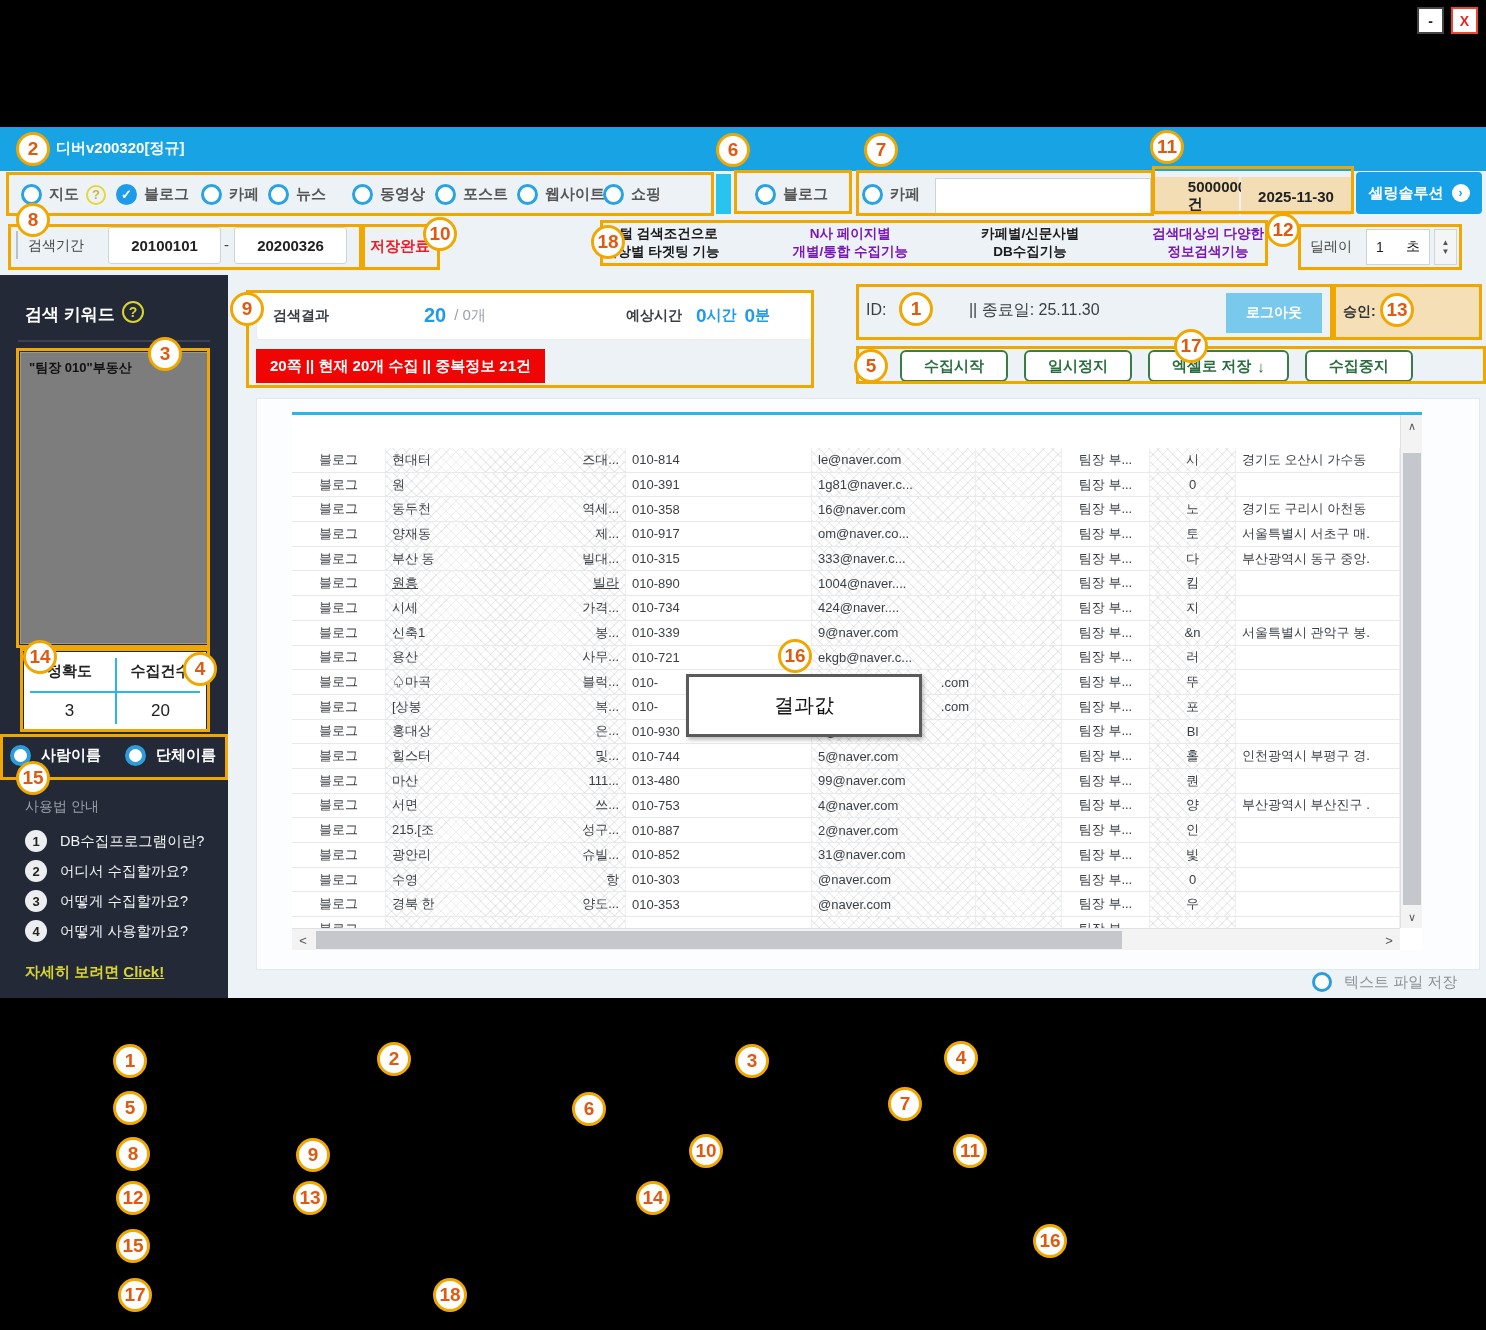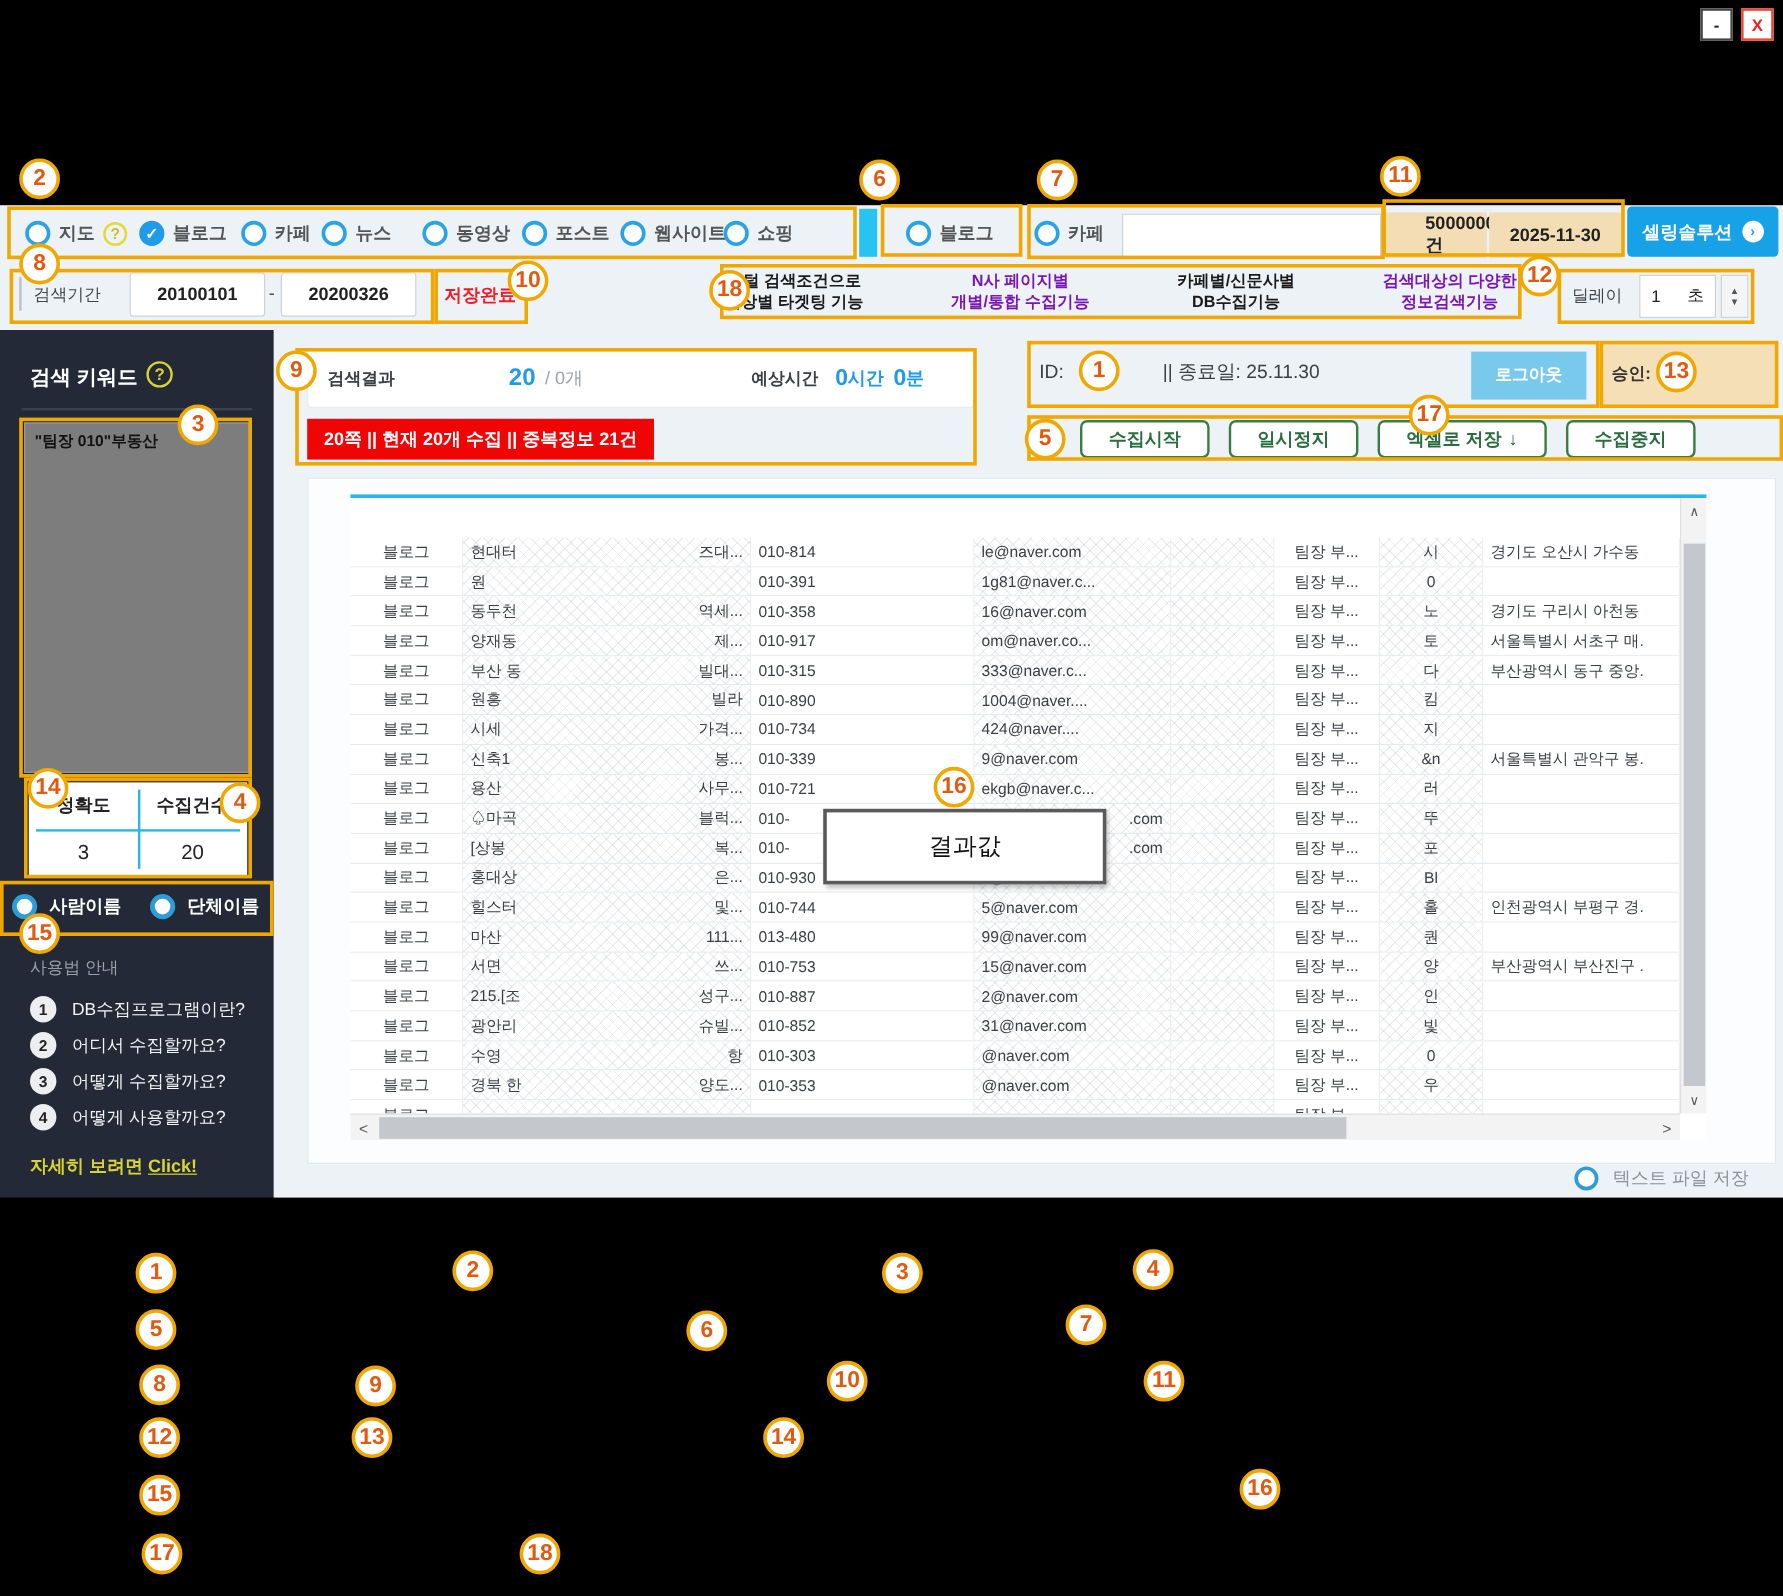--- a/index.html
+++ b/index.html
@@ -112,20 +112,23 @@
 
   
   .abox { position:absolute; border:3px solid #F0A800; z-index:40; pointer-events:none; }
   .marker { position:absolute; width:34px; height:34px; border-radius:50%; background:#fff; border:3px solid #F0A800; color:#E05A10; font-weight:bold; font-size:19px; display:flex; align-items:center; justify-content:center; transform:translate(-50%,-50%); z-index:50; }
 </style>
 </head>
 <body>
 
 <div class="screen">
 
+  <div class="titlebar">
+    <div class="title-text">디버v200320[정규]</div>
+  </div>
   <div class="winbtn btn-min">-</div>
   <div class="winbtn btn-close">X</div>
 
   <div class="band"></div>
   <div id="portal-tabs">
       <div class="portal-tab" style="left: 21px;">
         <span class="radio"></span>
         <span class="portal-label">지도</span>
         <span class="help-badge">?</span>
       </div>
@@ -363,21 +366,21 @@
           </div>
           <div class="td" style="width: 186px;">010-315</div>
           <div class="td hatch" style="width: 164px; justify-content: flex-start;">333@naver.c...</div>
           <div class="td hatch" style="width: 86px;"></div>
           <div class="td td-kw" style="width: 88px;">팀장 부...</div>
           <div class="td td-co hatch" style="width: 86px;">다</div>
           <div class="td" style="width: 164px;">부산광역시 동구 중앙.</div>
         </div>
         <div class="tr">
           <div class="td td-type" style="width: 94px;">블로그</div>
-          <div class="td td-title hatch" style="width: 240px;">
+          <div class="td td-title hatch" style="width: 240px; text-decoration: underline;">
             <span>원흥</span>
             <span>빌라</span>
           </div>
           <div class="td" style="width: 186px;">010-890</div>
           <div class="td hatch" style="width: 164px; justify-content: flex-start;">1004@naver....</div>
           <div class="td hatch" style="width: 86px;"></div>
           <div class="td td-kw" style="width: 88px;">팀장 부...</div>
           <div class="td td-co hatch" style="width: 86px;">킴</div>
           <div class="td" style="width: 164px;"></div>
         </div>
@@ -485,21 +488,21 @@
           <div class="td td-co hatch" style="width: 86px;">퀀</div>
           <div class="td" style="width: 164px;"></div>
         </div>
         <div class="tr">
           <div class="td td-type" style="width: 94px;">블로그</div>
           <div class="td td-title hatch" style="width: 240px;">
             <span>서면</span>
             <span>쓰...</span>
           </div>
           <div class="td" style="width: 186px;">010-753</div>
-          <div class="td hatch" style="width: 164px; justify-content: flex-start;">15@naver.com</div>
+          <div class="td hatch" style="width: 164px; justify-content: flex-start;">4@naver.com</div>
           <div class="td hatch" style="width: 86px;"></div>
           <div class="td td-kw" style="width: 88px;">팀장 부...</div>
           <div class="td td-co hatch" style="width: 86px;">양</div>
           <div class="td" style="width: 164px;">부산광역시 부산진구 .</div>
         </div>
         <div class="tr">
           <div class="td td-type" style="width: 94px;">블로그</div>
           <div class="td td-title hatch" style="width: 240px;">
             <span>215.[조</span>
             <span>성구...</span>

